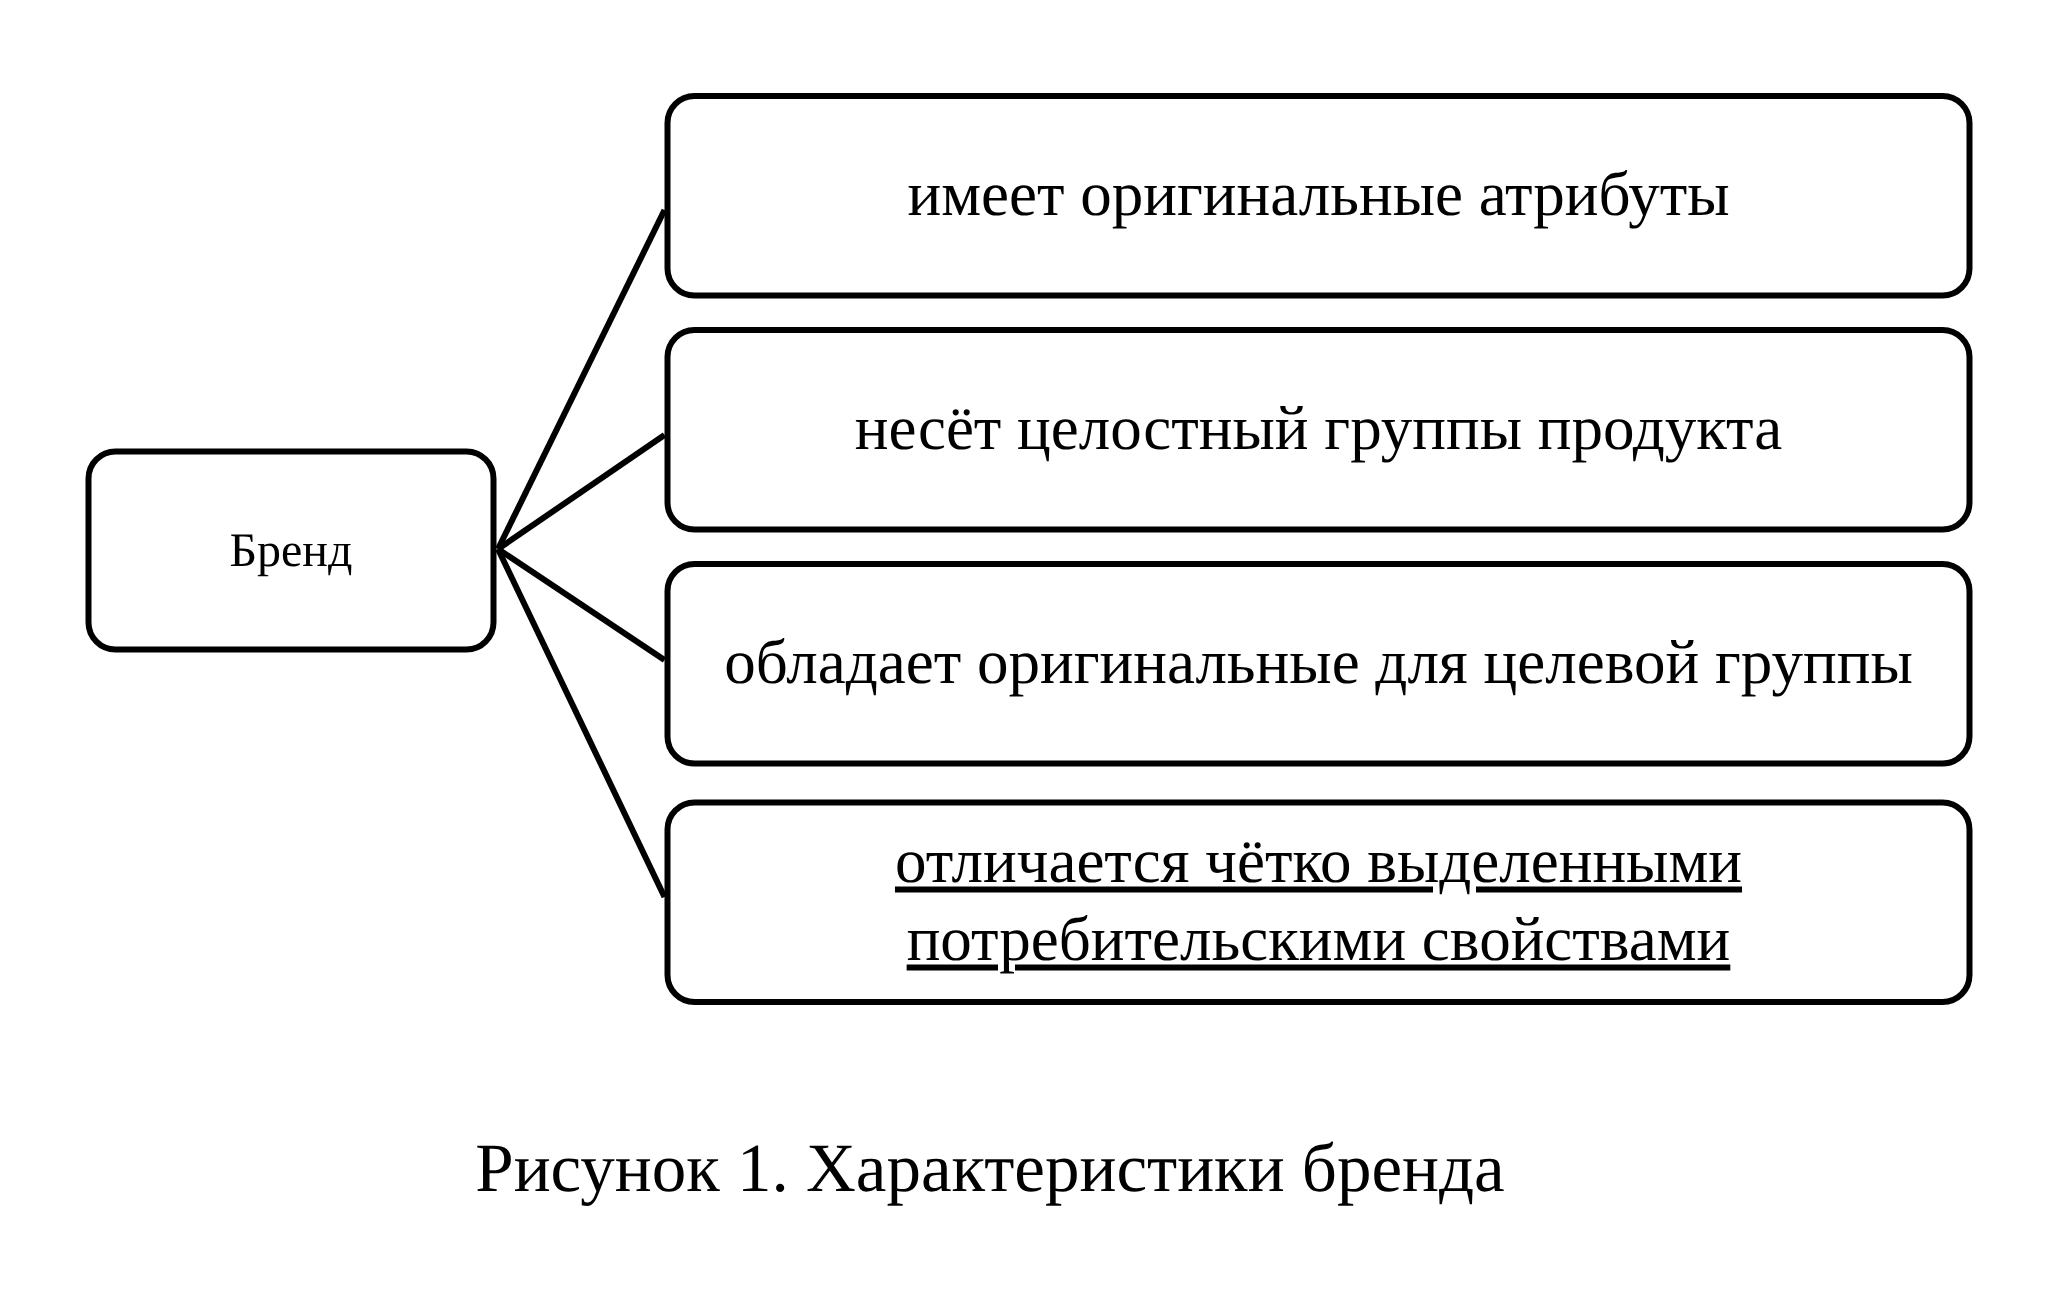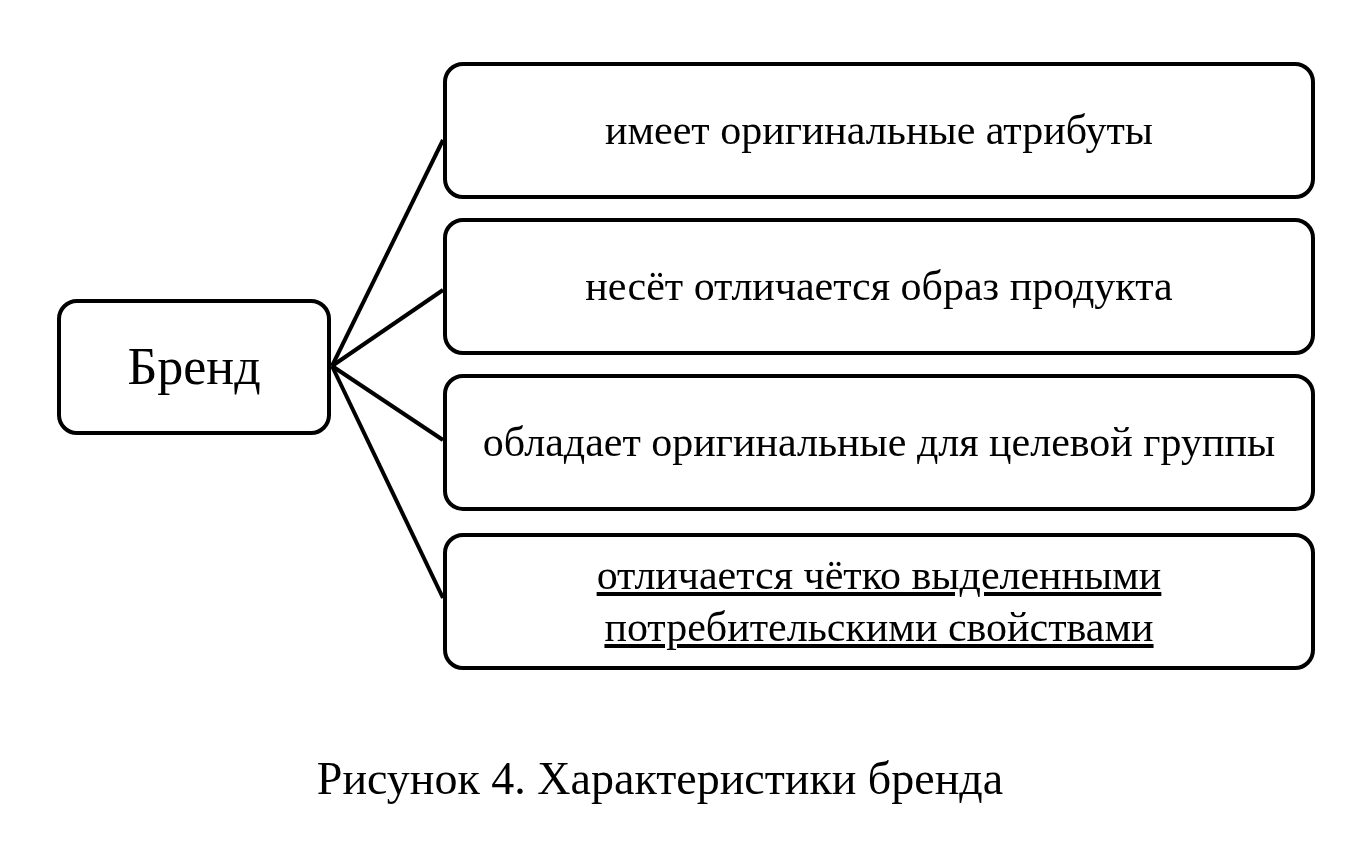--- a/index.html
+++ b/index.html
@@ -33,21 +33,21 @@
     align-items: center;
     justify-content: center;
     text-align: center;
     line-height: 1.22;
   }
   .root-node {
     left: 57px;
     top: 299px;
     width: 274px;
     height: 136px;
-    font-size: 52px;
+    font-size: 32px;
   }
   .char-node {
     left: 443px;
     width: 872px;
     height: 137px;
     font-size: 42px;
     padding: 16px 28px;
   }
   .char-node.n0 { top: 62px;  }
   .char-node.n1 { top: 218px; }
@@ -76,28 +76,28 @@
 
   <div class="node root-node">
     <span>Бренд</span>
   </div>
 
   <div class="node char-node n0">
     <span>имеет оригинальные атрибуты</span>
   </div>
 
   <div class="node char-node n1">
-    <span>несёт отличается образ продукта</span>
+    <span>несёт целостный группы продукта</span>
   </div>
 
   <div class="node char-node n2">
     <span>обладает оригинальные для целевой группы</span>
   </div>
 
   <div class="node char-node n3">
     <span>отличается чётко выделенными потребительскими свойствами</span>
   </div>
 
   <div class="figure-caption">
-    <span>Рисунок 4. Характеристики бренда</span>
+    <span>Рисунок 1. Характеристики бренда</span>
   </div>
 
 </div>
 
 </body></html>

